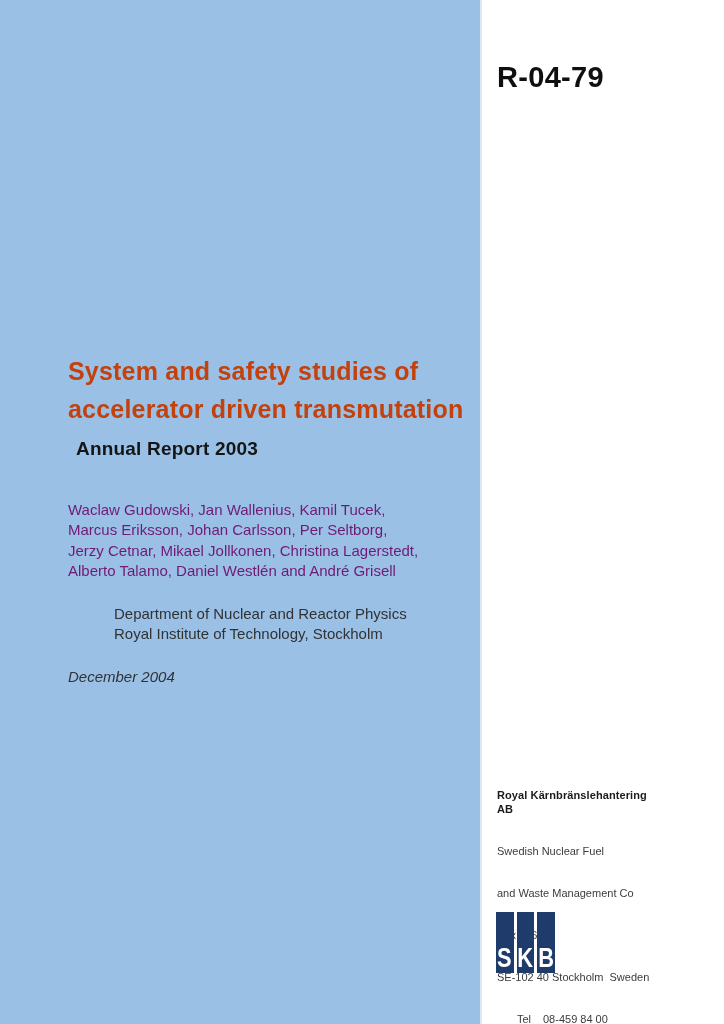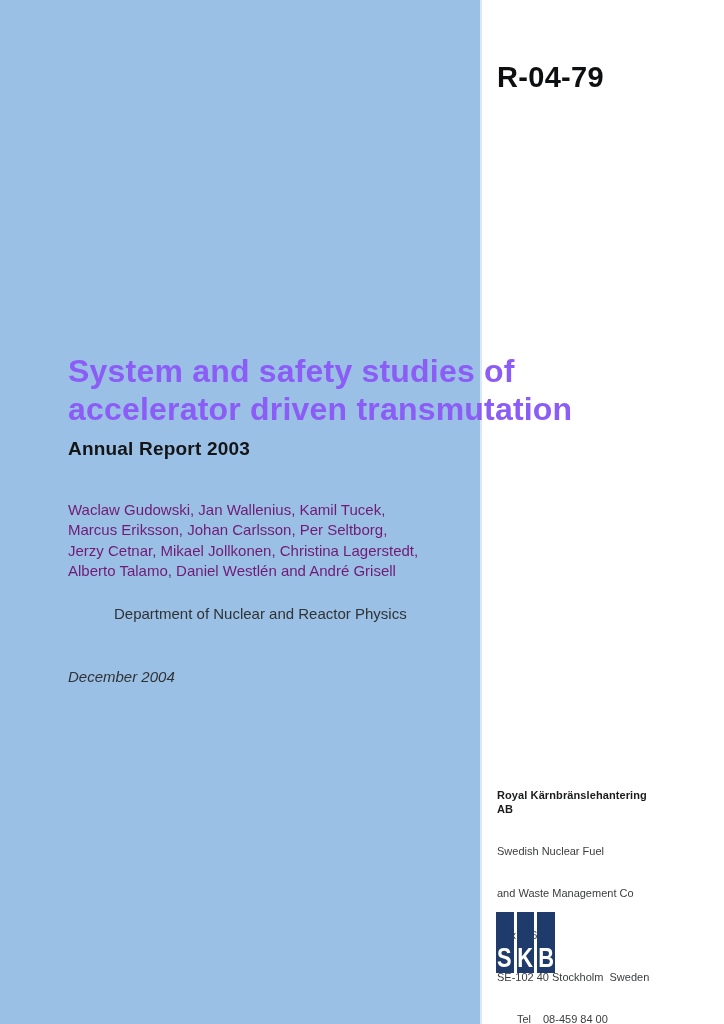--- a/index.html
+++ b/index.html
@@ -23,29 +23,29 @@
     position: absolute;
     left: 497px; top: 61px;
     font-size: 29px;
     font-weight: 700;
     letter-spacing: 0.3px;
     color: #0e0f11;
   }
   .title-block {
     position: absolute;
     left: 68px; top: 352px;
-    font-size: 32px;
+    font-size: 25px;
     font-weight: 700;
     line-height: 38px;
-    color: #8b5cf6;
+    color: #c2410c;
     letter-spacing: 0.2px;
   }
   .subtitle {
     position: absolute;
-    left: 68px; top: 438px;
+    left: 76px; top: 438px;
     font-size: 19px;
     font-weight: 700;
     color: #141517;
     letter-spacing: 0.2px;
     text-align: center;
   }
   .authors {
     position: absolute;
     left: 68px; top: 500px;
     font-size: 15px;
@@ -128,20 +128,21 @@
 
   <div class="authors">
     <div>Waclaw Gudowski, Jan Wallenius, Kamil Tucek,</div>
     <div>Marcus Eriksson, Johan Carlsson, Per Seltborg,</div>
     <div>Jerzy Cetnar, Mikael Jollkonen, Christina Lagerstedt,</div>
     <div>Alberto Talamo, Daniel Westlén and André Grisell</div>
   </div>
 
   <div class="affiliation">
     <div>Department of Nuclear and Reactor Physics</div>
+    <div>Royal Institute of Technology, Stockholm</div>
   </div>
 
   <div class="date">December 2004</div>
 
   <div class="publisher">
     <div class="pub-name">Royal Kärnbränslehantering AB</div>
     <div>Swedish Nuclear Fuel</div>
     <div>and Waste Management Co</div>
     <div>Box 5864</div>
     <div>SE-102 40 Stockholm  Sweden</div>

